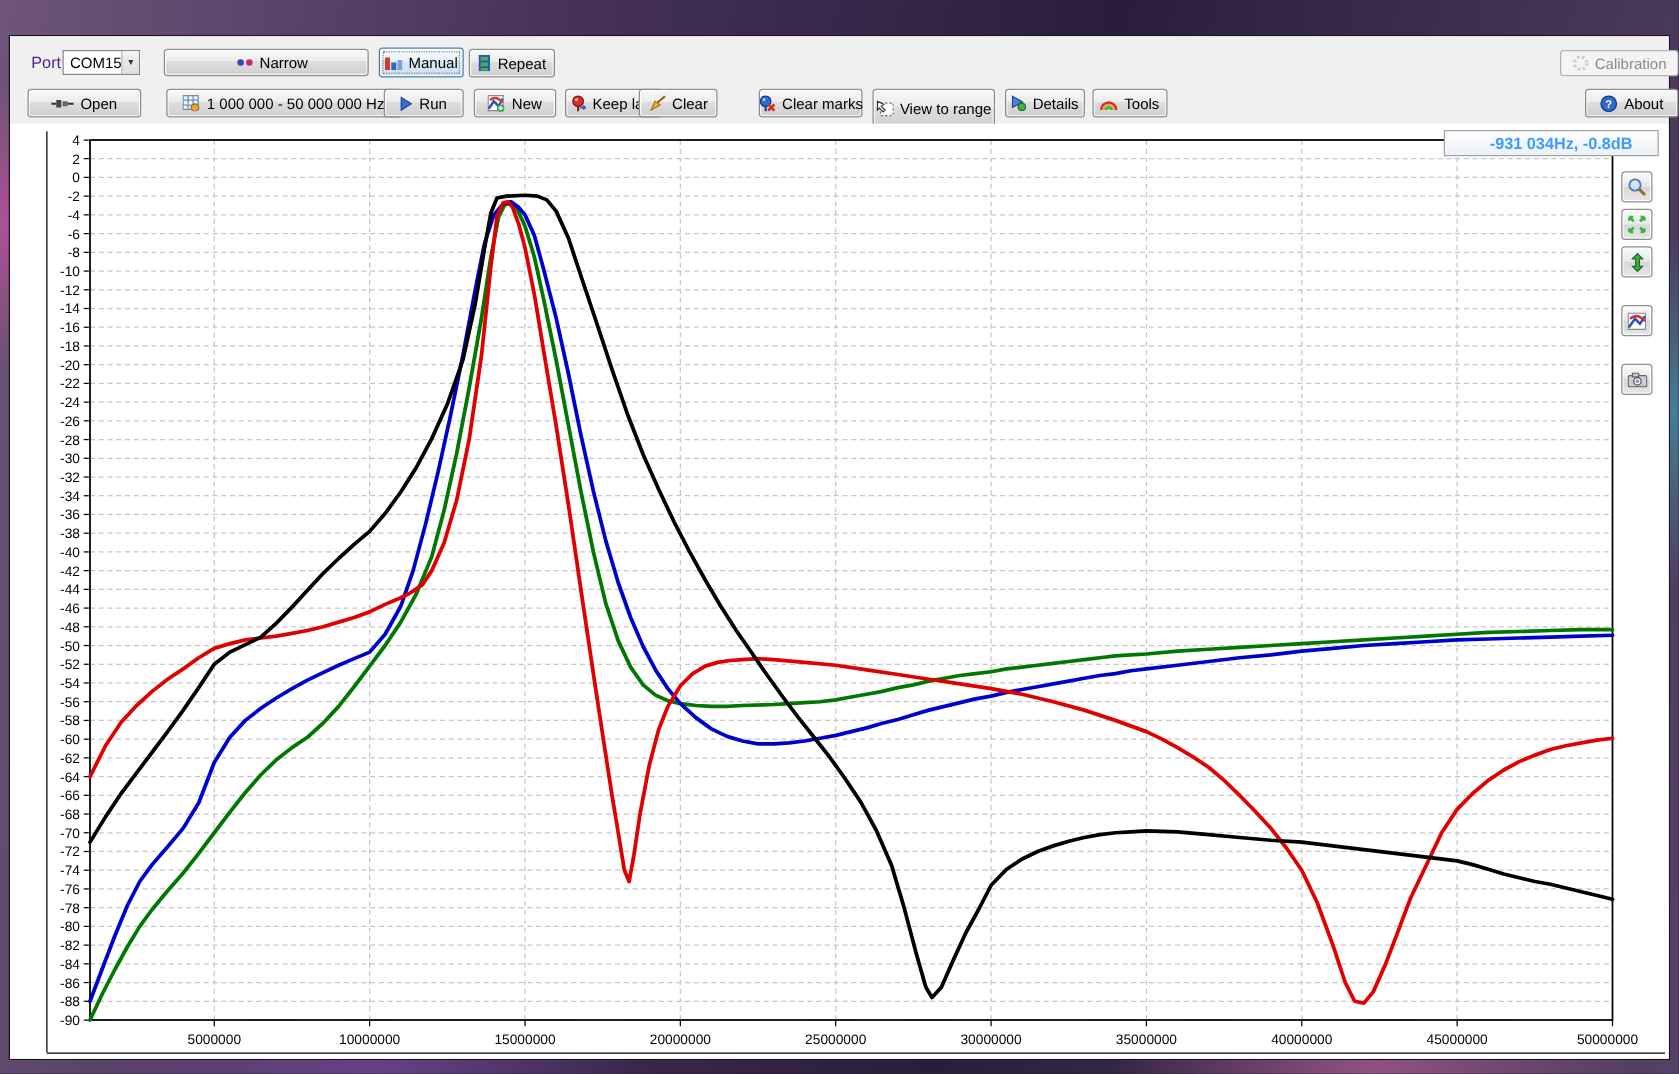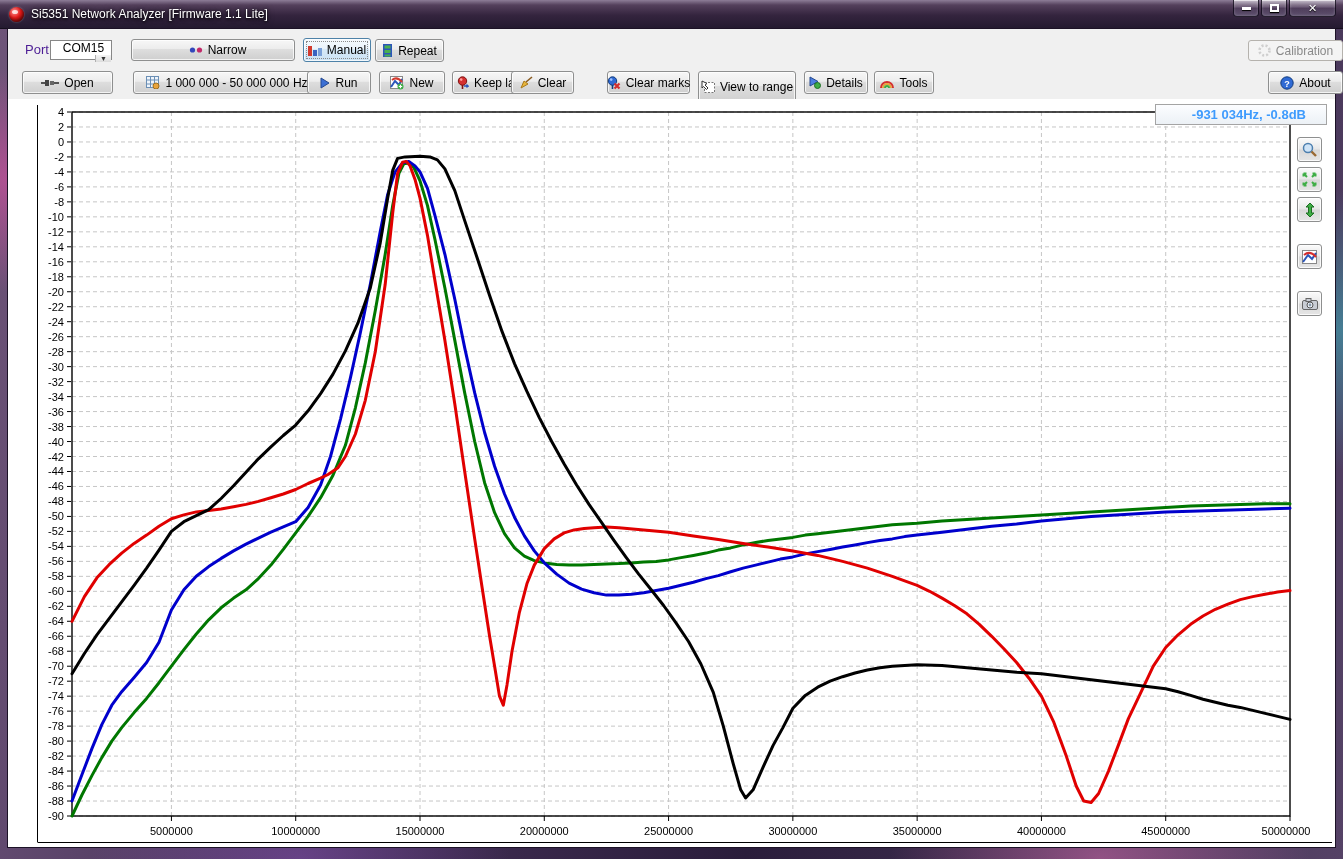--- a/index.html
+++ b/index.html
@@ -58,39 +58,26 @@
   .sidebtn{position:absolute;left:1289px;width:25px;height:25px;border:1px solid #8e8f8f;border-radius:3px;
     background:linear-gradient(#fbfbfb,#e8e8e8 48%,#d8d8d8 52%,#e6e6e6);
     box-shadow:inset 0 0 0 1px rgba(255,255,255,.8);
     display:flex;align-items:center;justify-content:center;}
 </style>
 </head>
 <body>
 
 <div class="screen">
 
-  <div class="titlebar">
-    <div class="app-icon"></div>
-    <div class="title-text">Si5351 Network Analyzer [Firmware 1.1 Lite]</div>
-    <div class="wbtn" style="left:1233px;width:26px;">
-        <span class="bar"></span>
-      </div>
-    <div class="wbtn" style="left:1261px;width:26px;">
-        <span class="box"></span>
-      </div>
-    <div class="wbtn" style="left:1289px;width:47px;">
-        <span class="x">✕</span>
-      </div>
-  </div>
 
   <div class="client">
 
     <div class="toolbar">
       <span class="lbl" style="left:17px;top:13px;">Port</span>
-      <div class="combo" style="left:42px;top:11px;width:62px;height:20px;flex-direction:column;">
+      <div class="combo" style="left:42px;top:11px;width:62px;height:20px;">
         <span>COM15</span>
         <span class="arrow-box">▼</span>
       </div>
 
       <div class="btn left" style="left:123px;top:10px;width:164px;height:22px;">
         <span class="icon">
           <svg width="14" height="8">
               <circle cx="3.5" cy="4" r="2.6" fill="#3347bb"></circle>
               <circle cx="10.5" cy="4" r="2.6" fill="#c22a6a"></circle>
             </svg>

